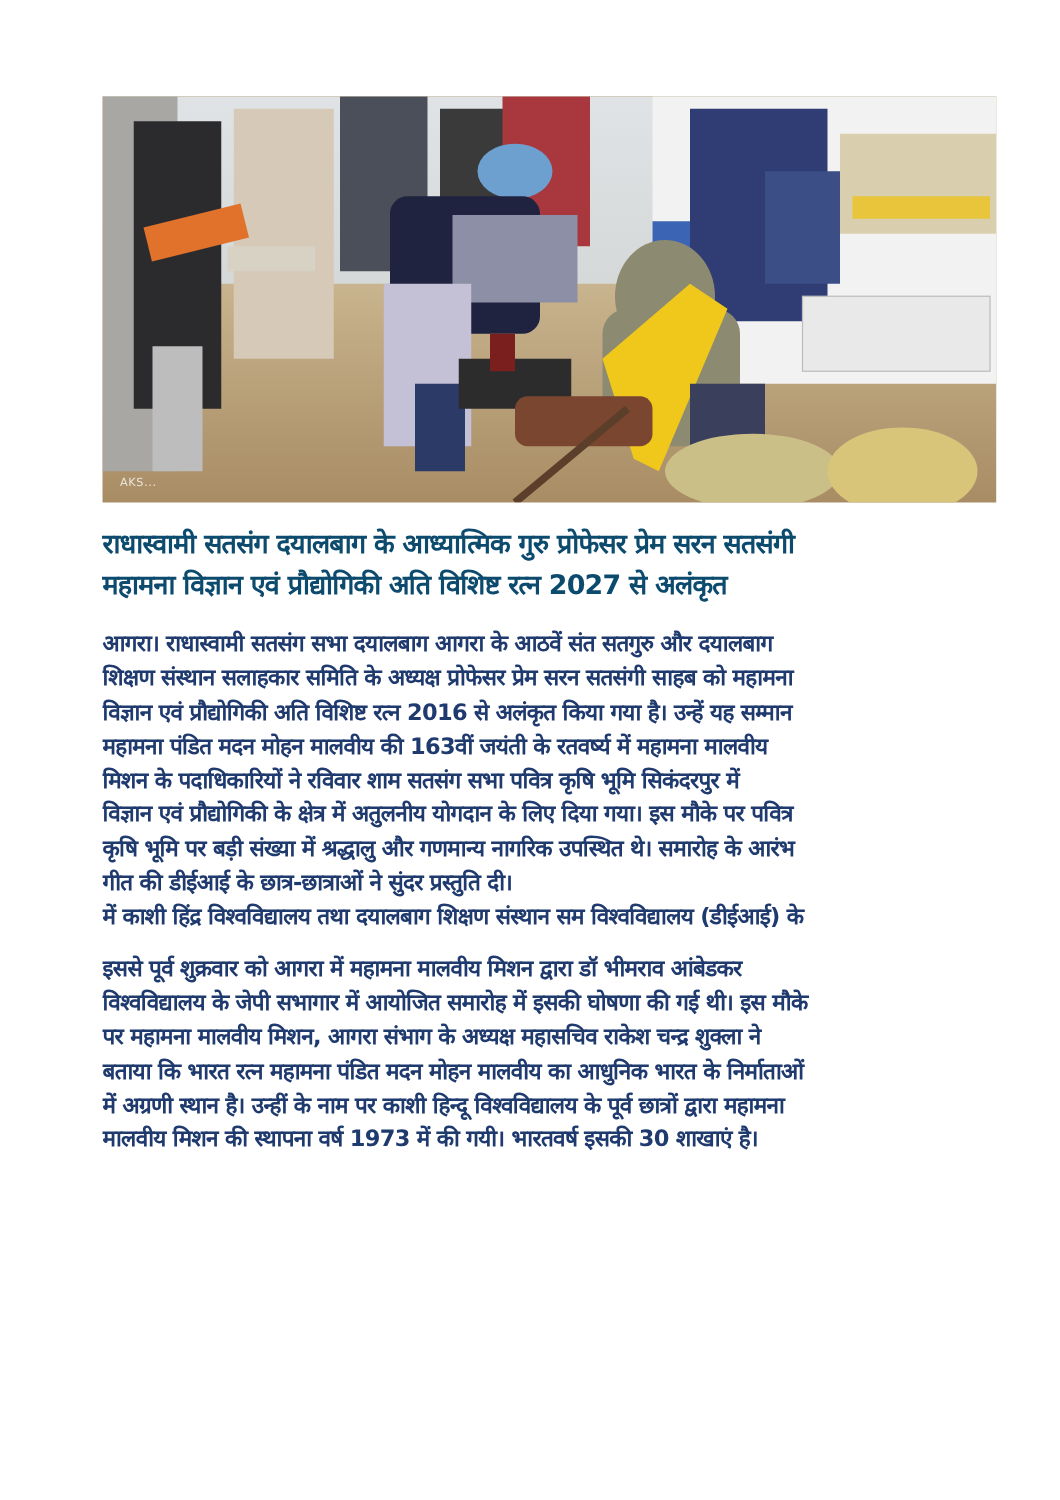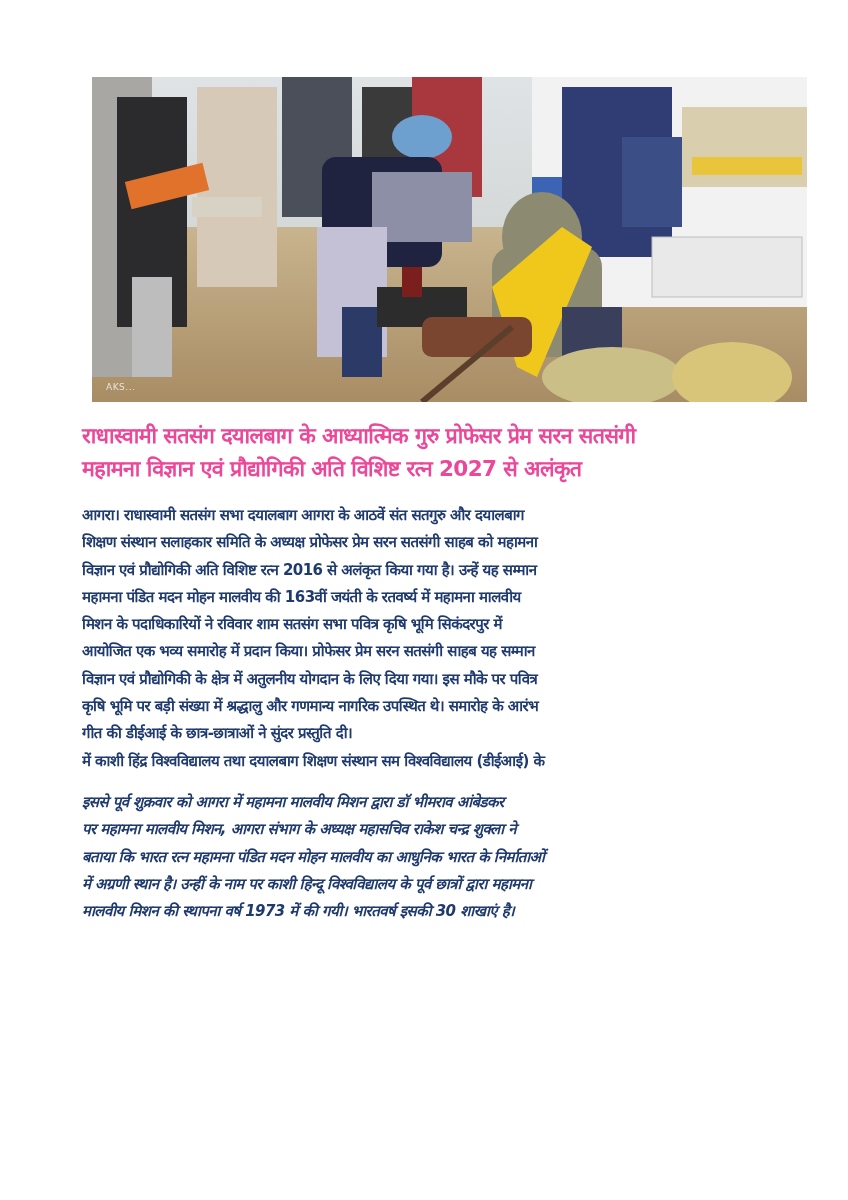--- a/index.html
+++ b/index.html
@@ -1,42 +1,42 @@
 <!DOCTYPE html>
 <html><head>
 <meta charset="utf-8">
 <style>
   * { margin: 0; padding: 0; box-sizing: border-box; }
   html, body { width: 848px; height: 1200px; background: #ffffff; overflow: hidden; }
   body { position: relative; font-family: "DejaVu Sans", "Liberation Sans", sans-serif; }
 
   .photo {
-    position: absolute; left: 92px; top: 77px; width: 715px; height: 325px;
+    position: absolute; left: 82px; top: 77px; width: 715px; height: 325px;
     overflow: hidden; background: #b9a27c;
   }
   .photo svg { display: block; width: 100%; height: 100%; }
   .photo .caption-watermark {
     position: absolute; left: 14px; bottom: 10px; font-size: 9px; color: rgba(255,255,255,0.75);
     font-family: "DejaVu Sans", sans-serif; letter-spacing: 0.5px;
   }
 
   .headline {
     position: absolute; left: 82px; top: 419px; width: 720px;
-    color: #ec4899; font-weight: bold; font-size: 21.5px; line-height: 33px;
+    color: #0c4a6e; font-weight: bold; font-size: 21.5px; line-height: 33px;
     font-family: "DejaVu Sans", sans-serif; letter-spacing: -0.6px; white-space: nowrap;
   }
   .headline .line { display: block; }
 
   .article {
     position: absolute; left: 82px; top: 502px; width: 716px;
-    color: #1f3a6e; font-size: 15px; line-height: 27.3px; font-weight: bold;
+    color: #1f3a6e; font-size: 18px; line-height: 27.3px; font-weight: bold;
     font-family: "DejaVu Sans", sans-serif; letter-spacing: -0.55px;
   }
   .article p { text-align: justify; text-align-last: left; }
-  .article p + p { margin-top: 14px; font-style: italic; }
+  .article p + p { margin-top: 14px; }
   .article .line { display: block; white-space: nowrap; overflow: hidden; }
 </style>
 </head>
 <body>
 
 <div class="photo">
   <svg viewBox="0 0 715 325" preserveAspectRatio="none">
     <defs>
       <linearGradient id="ground" x1="0" y1="0" x2="0" y2="1">
         <stop offset="0" stop-color="#c8b48e"></stop>
@@ -98,26 +98,26 @@
   <span class="line">महामना विज्ञान एवं प्रौद्योगिकी अति विशिष्ट रत्न 2027 से अलंकृत</span>
 </h1>
 
 <div class="article">
   <p>
     <span class="line">आगरा। राधास्वामी सतसंग सभा दयालबाग आगरा के आठवें संत सतगुरु और दयालबाग</span>
     <span class="line">शिक्षण संस्थान सलाहकार समिति के अध्यक्ष प्रोफेसर प्रेम सरन सतसंगी साहब को महामना</span>
     <span class="line">विज्ञान एवं प्रौद्योगिकी अति विशिष्ट रत्न 2016 से अलंकृत किया गया है।  उन्हें यह सम्मान</span>
     <span class="line">महामना पंडित मदन मोहन मालवीय की 163वीं जयंती के रतवर्ष्य में महामना मालवीय</span>
     <span class="line">मिशन के पदाधिकारियों ने रविवार शाम सतसंग सभा पवित्र कृषि भूमि सिकंदरपुर में</span>
-    <span class="line">आयोजित एक भव्य समारोह में प्रदान किया। प्रोफेसर प्रेम सरन सतसंगी साहब यह सम्मान</span>
     <span class="line">विज्ञान एवं प्रौद्योगिकी के क्षेत्र में अतुलनीय योगदान के लिए दिया गया। इस मौके पर पवित्र</span>
     <span class="line">कृषि भूमि पर बड़ी संख्या में श्रद्धालु और गणमान्य नागरिक उपस्थित थे। समारोह के आरंभ</span>
     <span class="line">गीत की डीईआई के छात्र-छात्राओं ने सुंदर प्रस्तुति दी।</span>
     <span class="line">में काशी हिंद्र विश्वविद्यालय तथा दयालबाग शिक्षण संस्थान सम विश्वविद्यालय (डीईआई) के</span>
   </p>
   <p>
     <span class="line">इससे पूर्व शुक्रवार को आगरा में महामना मालवीय मिशन द्वारा डॉ भीमराव आंबेडकर</span>
+    <span class="line">विश्वविद्यालय के जेपी सभागार में आयोजित समारोह में इसकी घोषणा की गई थी। इस मौके</span>
     <span class="line">पर महामना मालवीय मिशन, आगरा संभाग के अध्यक्ष महासचिव राकेश चन्द्र शुक्ला ने</span>
     <span class="line">बताया कि भारत रत्न महामना पंडित मदन मोहन मालवीय का आधुनिक भारत के निर्माताओं</span>
     <span class="line">में अग्रणी स्थान है। उन्हीं के नाम पर काशी हिन्दू विश्वविद्यालय के पूर्व छात्रों द्वारा महामना</span>
     <span class="line">मालवीय मिशन की स्थापना वर्ष 1973 में की गयी। भारतवर्ष इसकी 30 शाखाएं है।</span>
   </p>
 </div>
 
 </body></html>

